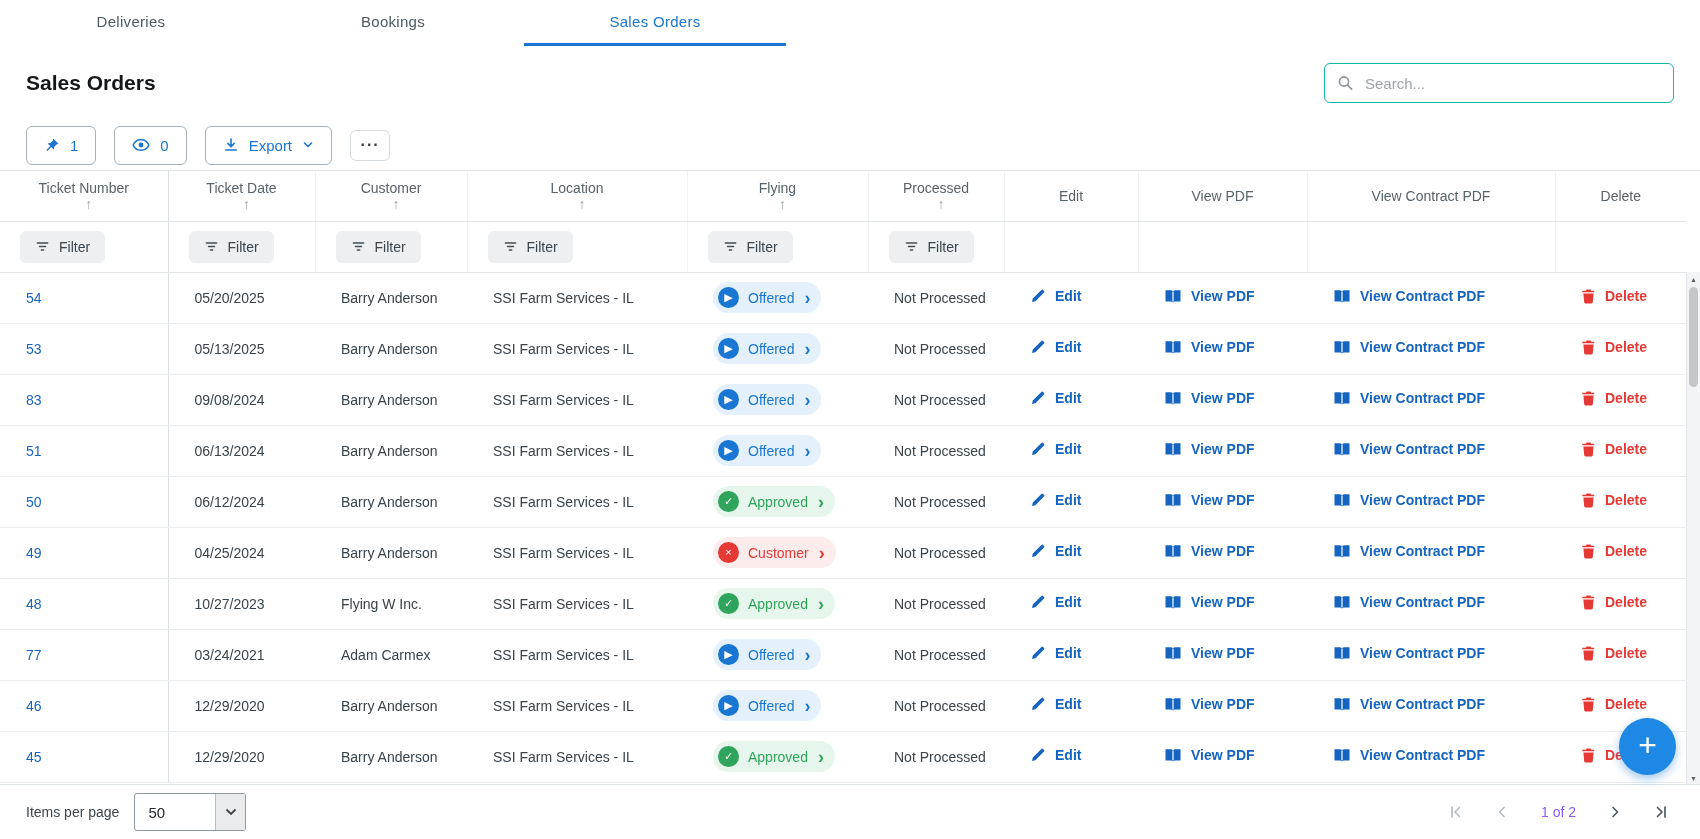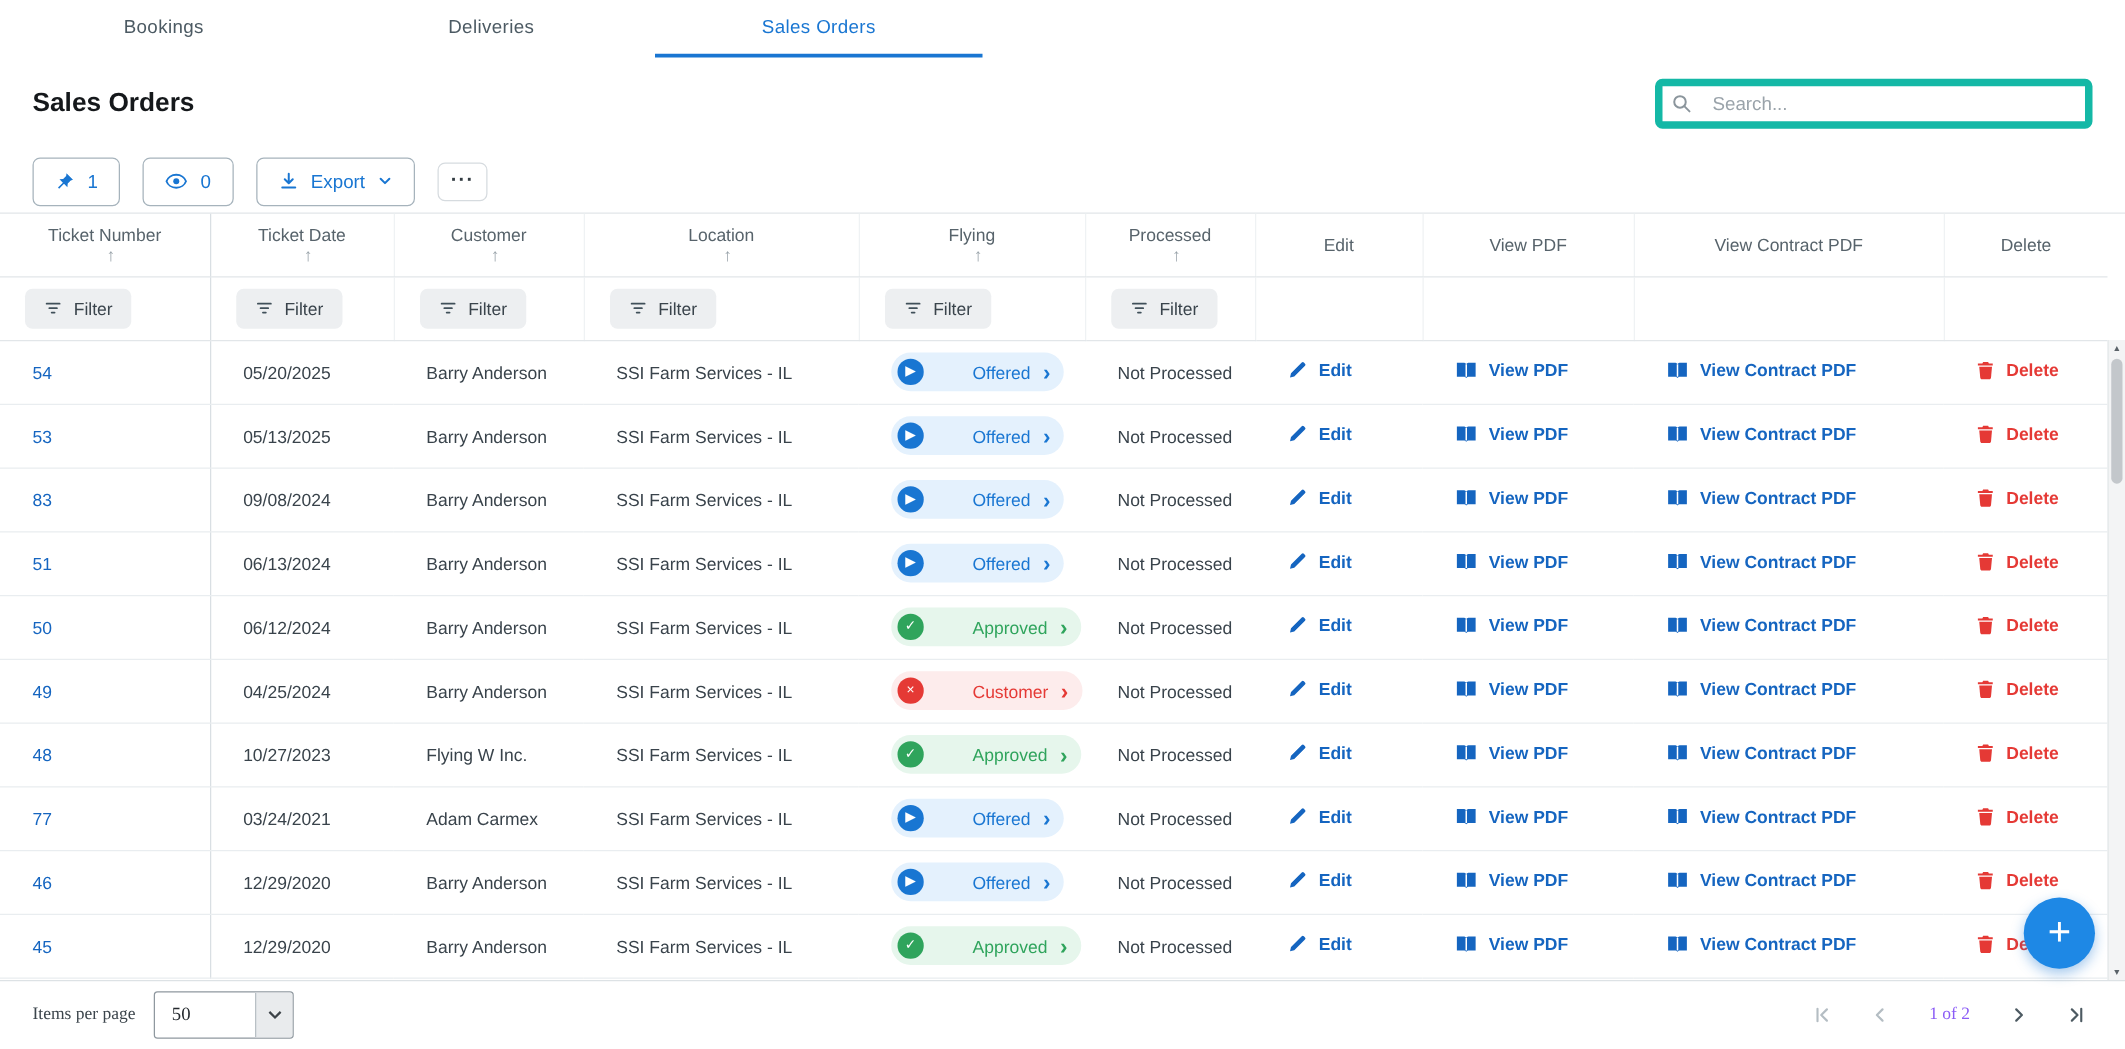--- a/index.html
+++ b/index.html
@@ -9,21 +9,21 @@
 
 
 .tabbar{display:flex;height:46px;}
 .tab{width:262px;background:none;border:none;border-bottom:3px solid transparent;font-family:inherit;font-size:15px;color:#4c5a63;letter-spacing:.3px;cursor:pointer;}
 .tab.active{color:#1976d2;border-bottom-color:#1976d2;}
 
 
 .page-header{height:74px;display:flex;align-items:center;justify-content:space-between;padding:0 26px;}
 .title{font-size:21px;font-weight:700;color:#15181b;}
 .search{position:relative;width:350px;height:40px;}
-.search-input{width:100%;height:100%;border:6px solid #14b8a6;border-radius:6px;background:#fff;padding:0 12px 0 40px;font-family:inherit;font-size:15px;color:#333;outline:none;}
+.search-input{width:100%;height:100%;border:1px solid #14b8a6;border-radius:6px;background:#fff;padding:0 12px 0 40px;font-family:inherit;font-size:15px;color:#333;outline:none;}
 .search-input::placeholder{color:#9aa3aa;}
 .search-icon{position:absolute;left:13px;top:50%;transform:translateY(-50%);display:flex;}
 
 
 .toolbar{height:50px;display:flex;align-items:center;gap:18px;padding:0 26px;}
 .tb-btn{display:inline-flex;align-items:center;gap:10px;height:39px;padding:0 17px;border:1px solid #a6b3bc;border-radius:6px;background:#fff;color:#1976d2;font-family:inherit;font-size:15px;cursor:pointer;}
 .tb-ic{display:flex;}
 .more-btn{display:inline-flex;align-items:center;justify-content:center;width:40px;height:31px;border:1px solid #d6dbdf;border-radius:6px;background:#fff;color:#333c42;font-family:inherit;font-size:16px;font-weight:700;letter-spacing:1px;cursor:pointer;}
 
 
@@ -40,57 +40,57 @@
 .filter-row td:last-child{border-right:none;}
 .filter-chip{display:inline-flex;align-items:center;gap:9px;height:32px;padding:0 15px;border:none;border-radius:6px;background:#edeff1;color:#3a444c;font-family:inherit;font-size:14px;cursor:pointer;}
 .f-ic{display:flex;}
 tbody td{height:51px;padding:0 26px;border-bottom:1px solid #e9edf0;font-size:14px;color:#39434b;white-space:nowrap;}
 thead th:first-child,.filter-row td:first-child,tbody td:first-child{border-right:1px solid #d9dfe3;}
 .ticket-link{color:#1565c0;font-size:14px;text-decoration:none;cursor:pointer;}
 
 
 .badge{display:inline-flex;align-items:center;gap:9px;height:31px;padding:0 11px 0 5px;border-radius:16px;cursor:pointer;}
 .badge-circle{width:21px;height:21px;border-radius:50%;display:inline-flex;align-items:center;justify-content:center;color:#fff;font-size:11px;line-height:1;}
-.badge-label{font-size:14px;margin-left:30px;}
+.badge-label{font-size:14px;}
 .badge-chevron{font-size:18px;font-weight:700;line-height:1;margin-left:1px;}
 
 
 .action{display:inline-flex;align-items:center;gap:9px;background:none;border:none;font-family:inherit;font-size:14px;font-weight:700;cursor:pointer;padding:0;white-space:nowrap;}
 .action.blue{color:#1565c0;}
 .action.red{color:#e53935;}
 .a-icon{display:flex;}
 
 
 .vscrollbar{position:absolute;top:101px;right:0;width:14px;height:513px;background:#f3f4f5;border-left:1px solid #e4e7e9;}
 .sb-arrow{height:14px;display:flex;align-items:center;justify-content:center;font-size:7px;color:#5a6268;}
 .sb-arrow.down{position:absolute;bottom:0;left:0;right:0;}
 .sb-thumb{position:absolute;top:15px;left:2px;right:2px;height:100px;background:#c3c7cb;border-radius:5px;}
 
 
-.footer{position:absolute;left:0;bottom:0;width:1700px;height:55px;background:#fff;border-top:1px solid #dde2e5;display:flex;align-items:center;justify-content:space-between;padding:0 26px;z-index:2;font-family:Liberation Serif, serif;}
+.footer{position:absolute;left:0;bottom:0;width:1700px;height:55px;background:#fff;border-top:1px solid #dde2e5;display:flex;align-items:center;justify-content:space-between;padding:0 26px;z-index:2;}
 .ipp{display:flex;align-items:center;gap:15px;font-size:14px;color:#3c454c;}
 .select{display:flex;align-items:stretch;width:112px;height:38px;border:1px solid #8f989f;border-radius:3px;background:#fff;overflow:hidden;cursor:pointer;}
 .select-value{flex:1;display:flex;align-items:center;padding-left:13px;font-size:15px;color:#24292e;}
 .select-arrow{width:30px;display:flex;align-items:center;justify-content:center;background:#e9ebed;border-left:1px solid #b9c0c5;}
 .pager{display:flex;align-items:center;gap:20px;}
 .pg{width:26px;height:26px;display:flex;align-items:center;justify-content:center;background:none;border:none;cursor:pointer;color:#4d5a62;}
 .pg.disabled{color:#b4bdc3;cursor:default;}
 .pg-info{font-size:14px;color:#8b5cf6;margin:0 6px;}
 
 
 .fab{position:absolute;right:24px;bottom:64px;width:57px;height:57px;border-radius:50%;border:none;background:#1e88e5;color:#fff;font-size:32px;display:flex;align-items:center;justify-content:center;line-height:1;padding-bottom:4px;cursor:pointer;box-shadow:0 4px 10px rgba(25,118,210,.4);z-index:3;}
 </style>
 </head>
 <body>
 
 <div class="app">
 
   <div class="tabbar">
+      <button class="tab">Deliveries</button>
       <button class="tab">Bookings</button>
-      <button class="tab">Deliveries</button>
       <button class="tab active">Sales Orders</button>
     </div>
 
   <div class="page-header">
     <h1 class="title">Sales Orders</h1>
     <div class="search">
       <span class="search-icon">
         <svg width="17" height="17" viewBox="0 0 17 17">
             <circle cx="7" cy="7" r="4.6" fill="none" stroke="#8b959c" stroke-width="1.6"></circle>
             <path d="M10.6 10.6 14.6 14.6" stroke="#8b959c" stroke-width="1.6" stroke-linecap="round"></path>

